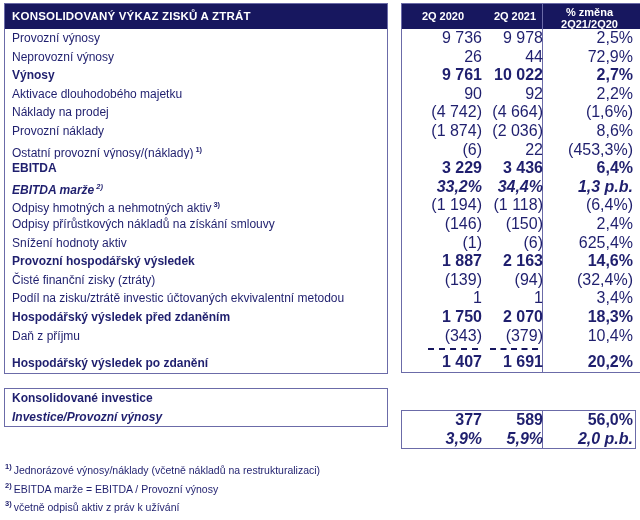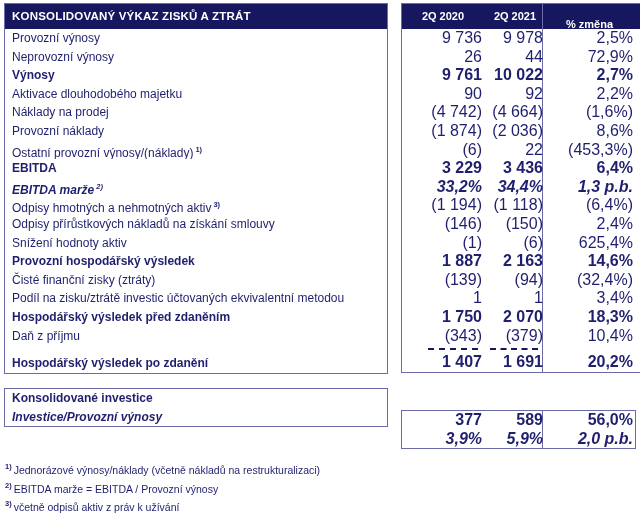--- a/index.html
+++ b/index.html
@@ -85,21 +85,21 @@
   }
   .hcell {
     position: absolute;
     top: 0;
     text-align: center;
     line-height: 25px;
     white-space: nowrap;
   }
   .hcell.two {
     line-height: 12px;
-    padding-top: 14px;
+    padding-top: 2px;
   }
   .hcell.two span { display: block; }
 
   .nrow {
     height: 18.6px;
     line-height: 18.6px;
     position: relative;
     font-size: 16px;
     white-space: nowrap;
   }

